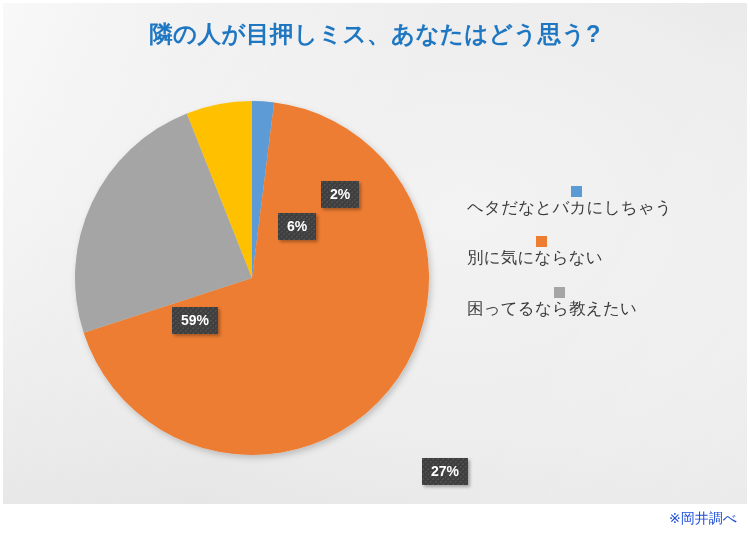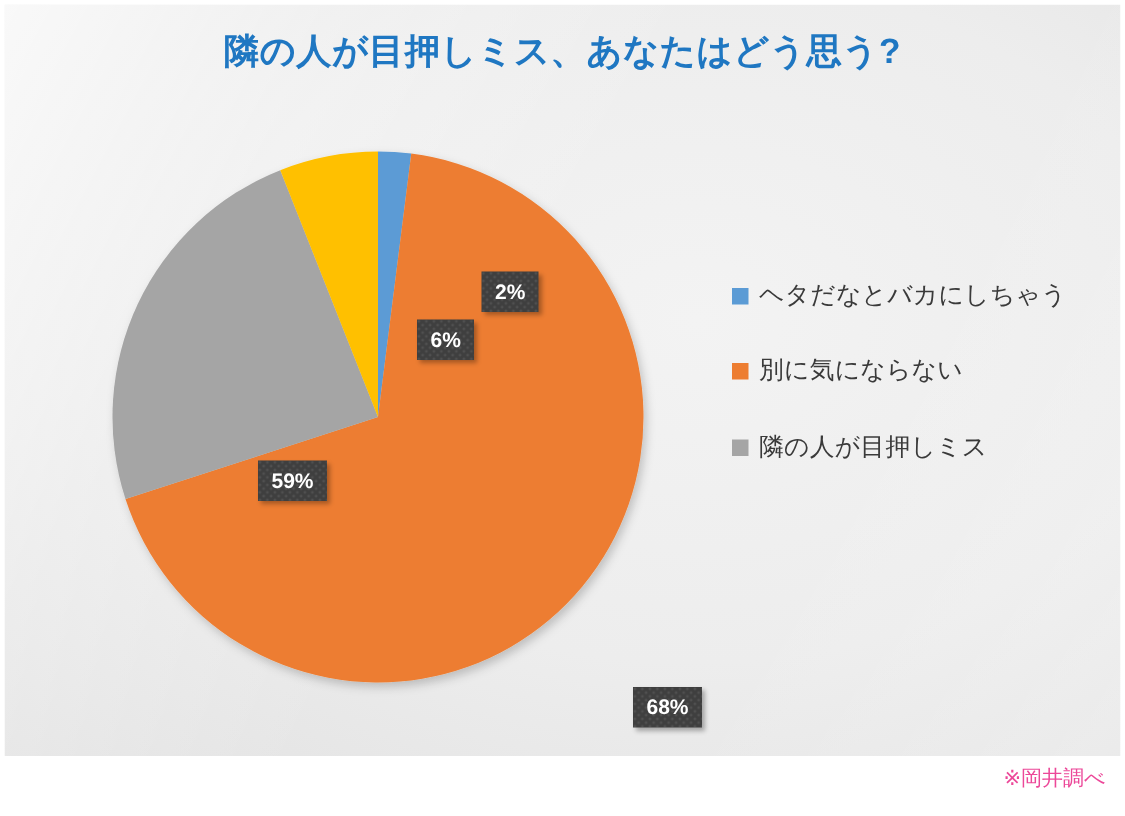--- a/index.html
+++ b/index.html
@@ -111,20 +111,21 @@
     top: 172px;
     width: 265px;
     height: 208px;
   }
   .legend-item {
     position: absolute;
     left: 0;
     display: flex;
     align-items: center;
     height: 22px;
+    flex-direction: column;
   }
   #legend-item-0 { top: 14px; }
   #legend-item-1 { top: 64px; align-items: center; }
   #legend-item-2 { top: 115px; }
   #legend-item-3 { top: 167px; }
 
   .legend-swatch {
     width: 11px;
     height: 11px;
     flex: 0 0 11px;
@@ -137,21 +138,21 @@
     letter-spacing: 0.2px;
     white-space: nowrap;
   }
 
   
   #source-note {
     position: absolute;
     right: 13px;
     top: 510px;
     font-size: 14px;
-    color: #ec4899;
+    color: #1d4ed8;
     white-space: nowrap;
   }
 </style>
 </head>
 <body>
 
 <div id="chart-root">
 
   <div id="chart-panel">
     <div id="panel-sheen"></div>
@@ -171,33 +172,33 @@
       <path d="M 177 177 L 177.00 0.00 A 177 177 0 0 1 199.18 1.40 Z" fill="#5B9BD5"></path>
           <path d="M 177 177 L 199.18 1.40 A 177 177 0 1 1 8.66 231.70 Z" fill="#ED7D31"></path>
           <path d="M 177 177 L 8.66 231.70 A 177 177 0 0 1 111.84 12.43 Z" fill="#A5A5A5"></path>
           <path d="M 177 177 L 111.84 12.43 A 177 177 0 0 1 177.00 0.00 Z" fill="#FFC000"></path>
         </g>
     </svg>
 
     <div class="data-label" id="label-blue">2%</div>
     <div class="data-label" id="label-yellow">6%</div>
     <div class="data-label" id="label-gray">59%</div>
-    <div class="data-label" id="label-orange">68%</div>
+    <div class="data-label" id="label-orange">27%</div>
   </div>
 
   <div id="legend">
     <div class="legend-item" id="legend-item-0">
       <span class="legend-swatch" style="background-color: rgb(91, 155, 213);"></span>
       <span class="legend-label">ヘタだなとバカにしちゃう</span>
     </div>
     <div class="legend-item" id="legend-item-1">
       <span class="legend-swatch" style="background-color: rgb(237, 125, 49);"></span>
       <span class="legend-label">別に気にならない</span>
     </div>
     <div class="legend-item" id="legend-item-2">
       <span class="legend-swatch" style="background-color: rgb(165, 165, 165);"></span>
-      <span class="legend-label">隣の人が目押しミス</span>
+      <span class="legend-label">困ってるなら教えたい</span>
     </div>
   </div>
 
   <div id="source-note">※岡井調べ</div>
 
 </div>
 
 </body></html>

